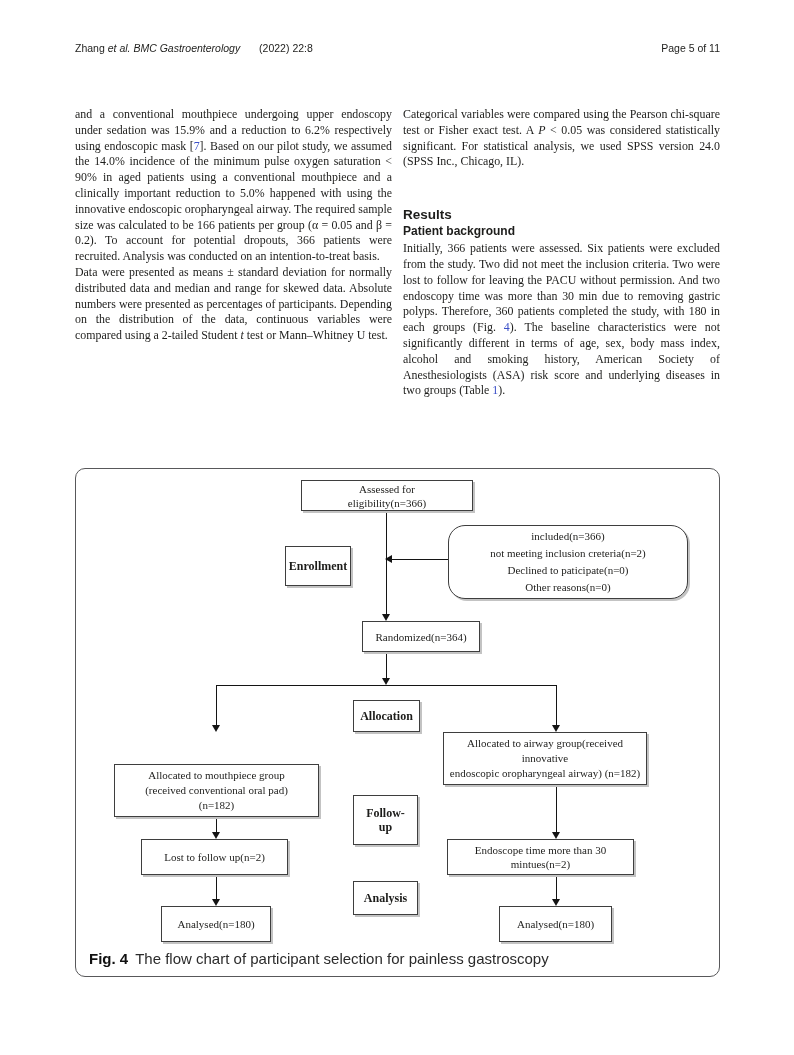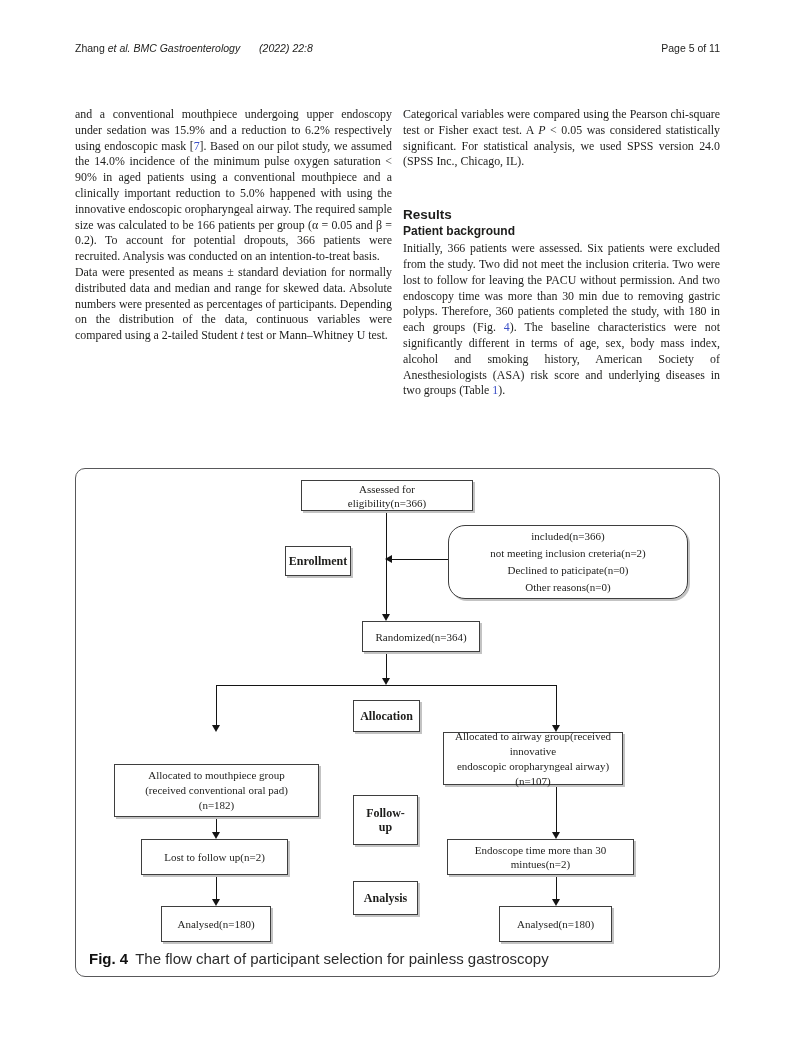--- a/index.html
+++ b/index.html
@@ -8,21 +8,21 @@
     font-family:"Liberation Serif", serif;color:#1d1d1b;
     -webkit-font-smoothing:antialiased;
   }
   
   .page-header{
     position:absolute;top:42px;left:75px;width:645px;
     display:flex;justify-content:space-between;
     font-family:"Liberation Sans", sans-serif;font-size:10.5px;color:#1d1d1b;
   }
   .page-header .it{font-style:italic;}
-  .page-header .issue{margin-left:16px;font-style:italic;}
+  .page-header .issue{margin-left:16px;}
   
   .columns{
     position:absolute;top:107px;left:75px;width:645px;
     display:flex;gap:11px;
   }
   .col{width:317px;}
   .body-para{
     margin:0;font-size:11.9px;line-height:15.8px;text-align:justify;
   }
   .body-para .it{font-style:italic;}
@@ -118,21 +118,21 @@
     <div class="vline" style="left:480px;top:316px;height:47px;"></div>
     <div class="arr-down" style="left:476px;top:363px;"></div>
 
     <div class="vline" style="left:140px;top:406px;height:24px;"></div>
     <div class="arr-down" style="left:136px;top:430px;"></div>
     <div class="vline" style="left:480px;top:406px;height:24px;"></div>
     <div class="arr-down" style="left:476px;top:430px;"></div>
 
     <div class="fnode" style="left:225px;top:11px;width:172px;height:31px;">Assessed for eligibility(n=366)</div>
 
-    <div class="fnode stage" style="left:209px;top:77px;width:66px;height:30px;">Enrollment</div>
+    <div class="fnode stage" style="left:209px;top:77px;width:66px;height:40px;">Enrollment</div>
 
     <div class="fnode" style="left:372px;top:56px;width:240px;height:74px;line-height:17px;border-radius:17px;">
         <span>
           <span class="ln">included(n=366)</span>
           <span class="ln">not meeting inclusion creteria(n=2)</span>
           <span class="ln">Declined to paticipate(n=0)</span>
           <span class="ln">Other reasons(n=0)</span>
         </span>
       </div>
 
@@ -140,24 +140,24 @@
 
     <div class="fnode stage" style="left:277px;top:231px;width:67px;height:32px;">Allocation</div>
 
     <div class="fnode" style="left:38px;top:263px;width:205px;height:53px;line-height:15px;margin-top:32px;">
         <span>
           <span class="ln">Allocated to mouthpiece group</span>
           <span class="ln">(received conventional oral pad) (n=182)</span>
         </span>
       </div>
 
-    <div class="fnode" style="left:367px;top:263px;width:180px;height:53px;line-height:15px;padding:2px 1px;">
+    <div class="fnode" style="left:367px;top:263px;width:204px;height:53px;line-height:15px;padding:2px 1px;">
         <span>
           <span class="ln">Allocated to airway group(received innovative</span>
-          <span class="ln">endoscopic oropharyngeal airway) (n=107)</span>
+          <span class="ln">endoscopic oropharyngeal airway) (n=182)</span>
         </span>
       </div>
 
     <div class="fnode stage" style="left:277px;top:326px;width:65px;height:50px;">Follow-up</div>
 
     <div class="fnode" style="left:65px;top:370px;width:147px;height:36px;">Lost to follow up(n=2)</div>
 
     <div class="fnode" style="left:371px;top:370px;width:187px;height:36px;padding:2px 1px;">Endoscope time more than 30 mintues(n=2)</div>
 
     <div class="fnode stage" style="left:277px;top:412px;width:65px;height:34px;">Analysis</div>

